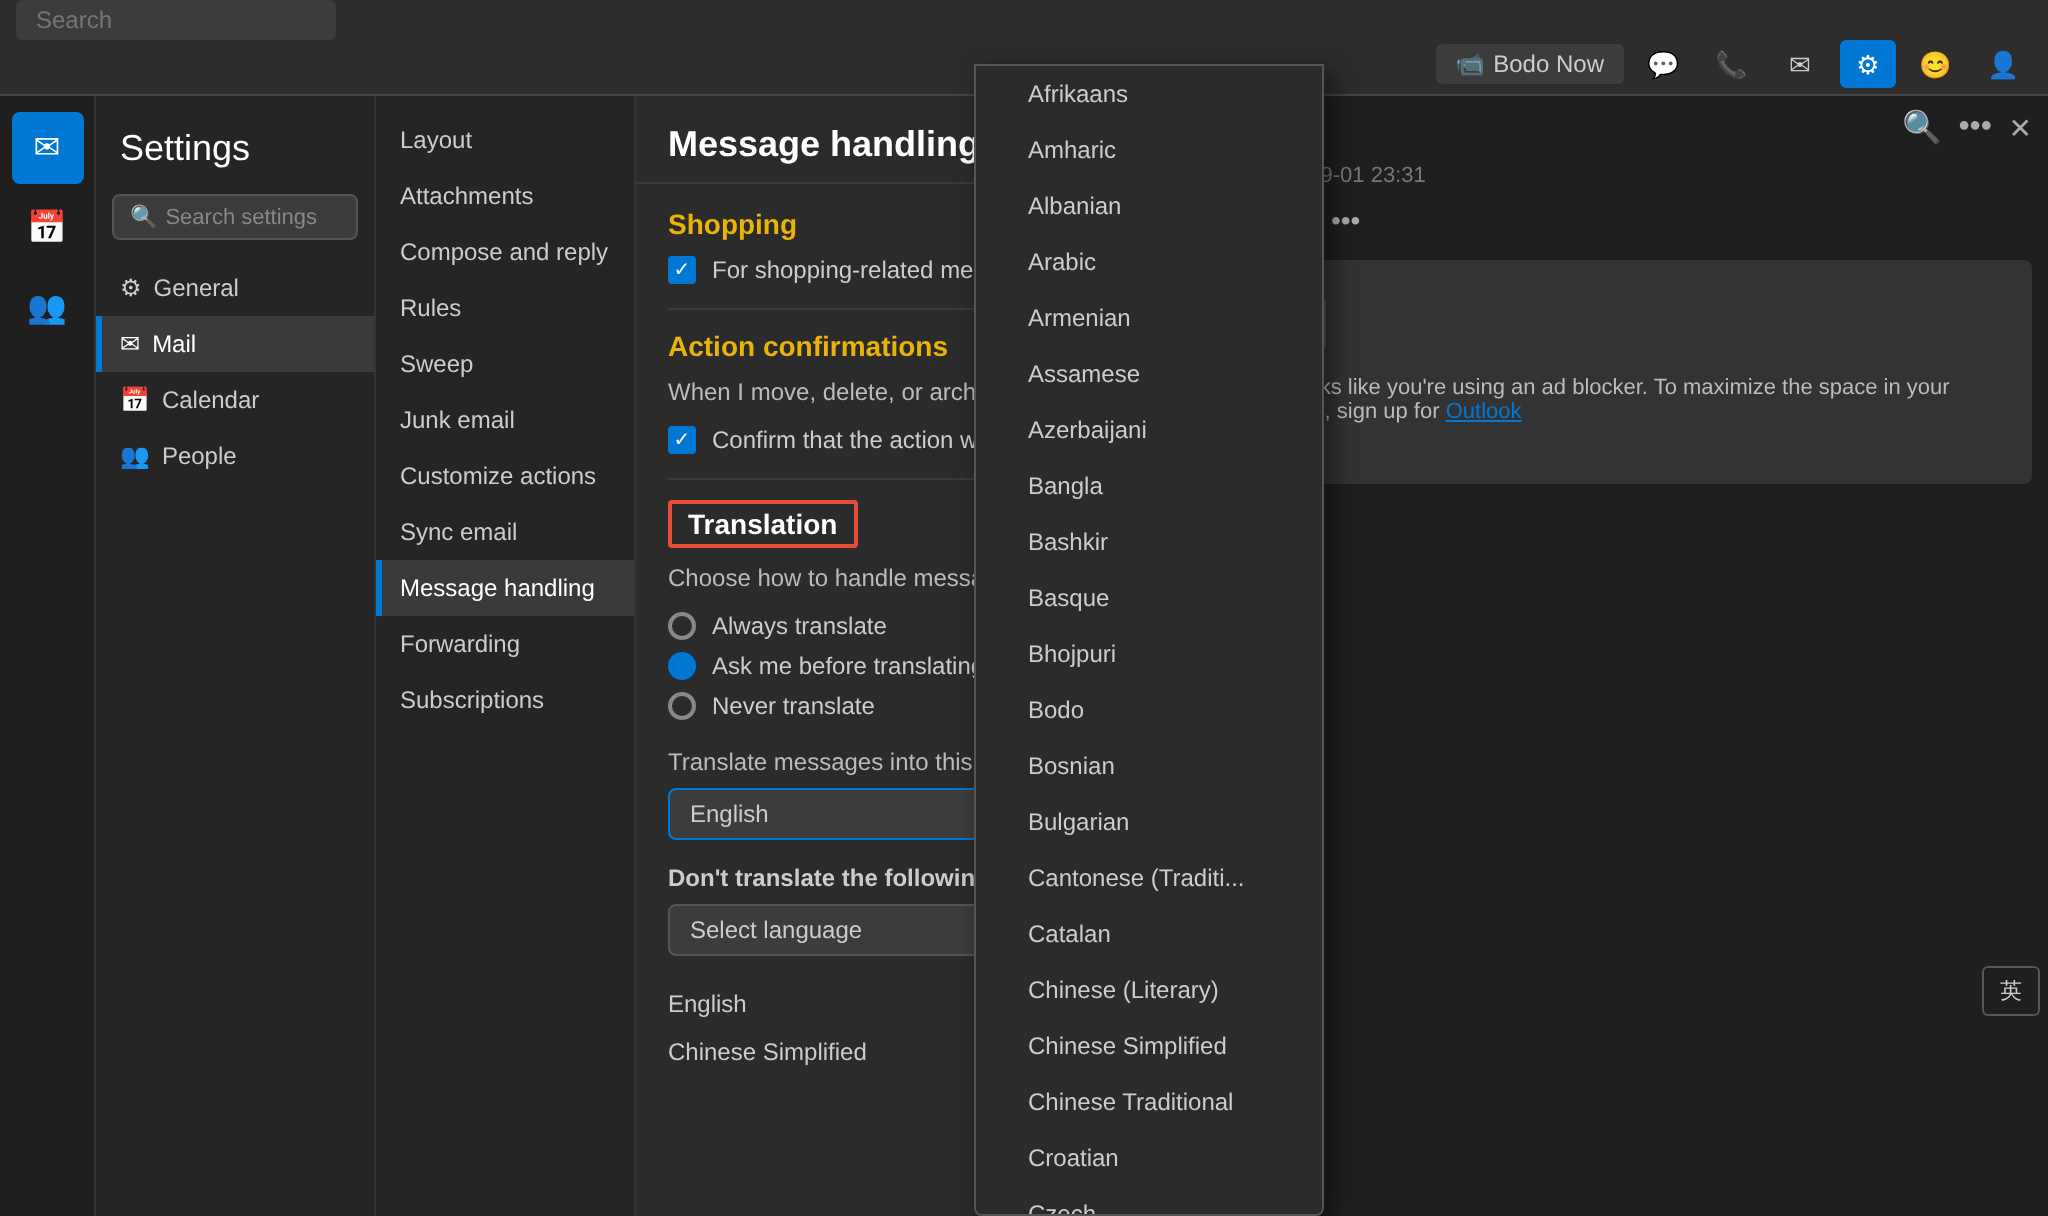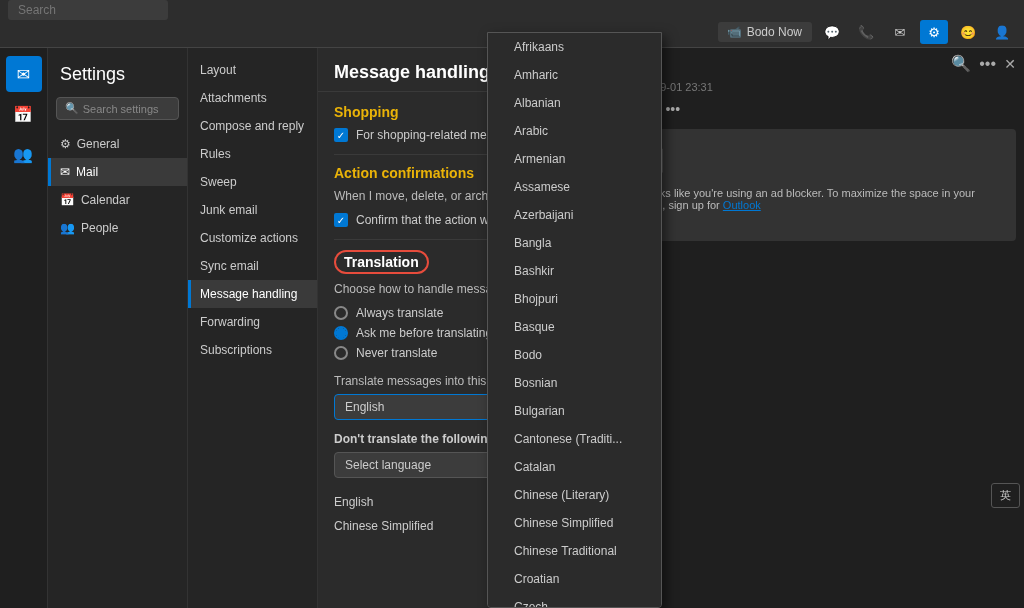--- a/index.html
+++ b/index.html
@@ -198,21 +198,21 @@
       color: #fff;
       font-size: 10px;
     }
     .checkbox-label { font-size: 12px; color: #ccc; }
     .divider { border: none; border-top: 1px solid #3a3a3a; margin: 10px 0; }
 
     .translation-badge {
       display: inline-block;
       border: 2px solid #e74c3c;
       padding: 2px 8px;
-      border-radius: 12px;
+      border-radius: 2px;
       font-size: 14px;
       font-weight: 600;
       color: #fff;
       margin-bottom: 8px;
     }
     .radio-group { margin-bottom: 14px; }
     .radio-row {
       display: flex;
       align-items: flex-start;
       gap: 8px;
@@ -474,22 +474,22 @@
   <div class="lang-dropdown-overlay">
     <div class="lang-item">Afrikaans</div>
     <div class="lang-item">Amharic</div>
     <div class="lang-item">Albanian</div>
     <div class="lang-item">Arabic</div>
     <div class="lang-item">Armenian</div>
     <div class="lang-item">Assamese</div>
     <div class="lang-item">Azerbaijani</div>
     <div class="lang-item">Bangla</div>
     <div class="lang-item">Bashkir</div>
+    <div class="lang-item">Basque</div>
     <div class="lang-item">Bhojpuri</div>
-    <div class="lang-item">Basque</div>
     <div class="lang-item">Bodo</div>
     <div class="lang-item">Bosnian</div>
     <div class="lang-item">Bulgarian</div>
     <div class="lang-item">Cantonese (Traditi...</div>
     <div class="lang-item">Catalan</div>
     <div class="lang-item">Chinese (Literary)</div>
     <div class="lang-item">Chinese Simplified</div>
     <div class="lang-item">Chinese Traditional</div>
     <div class="lang-item">Croatian</div>
     <div class="lang-item">Czech</div>

